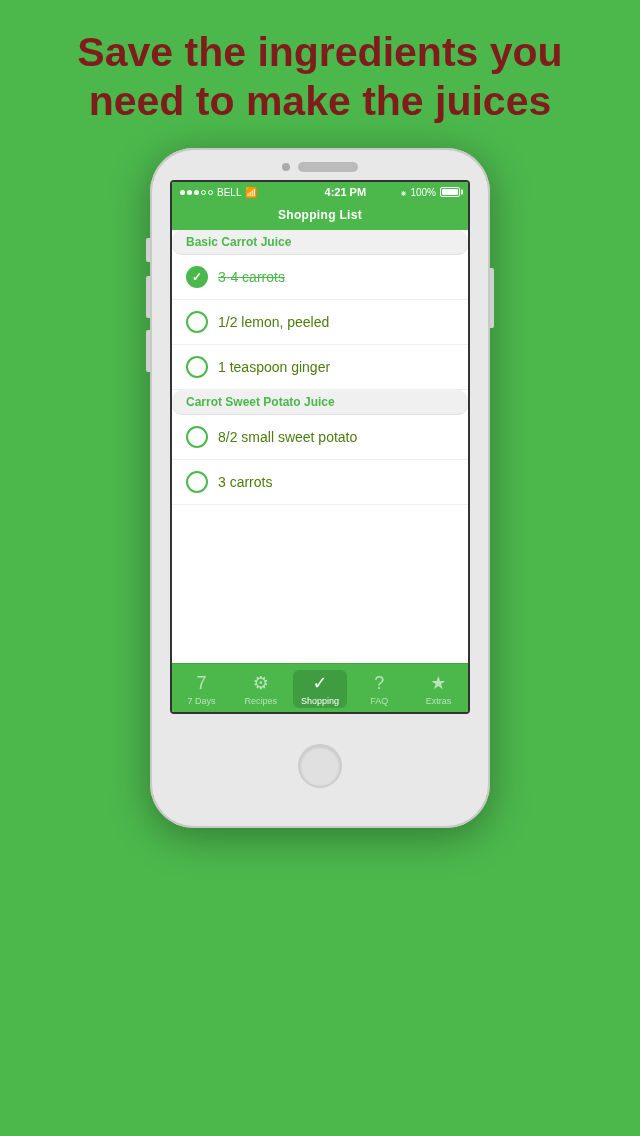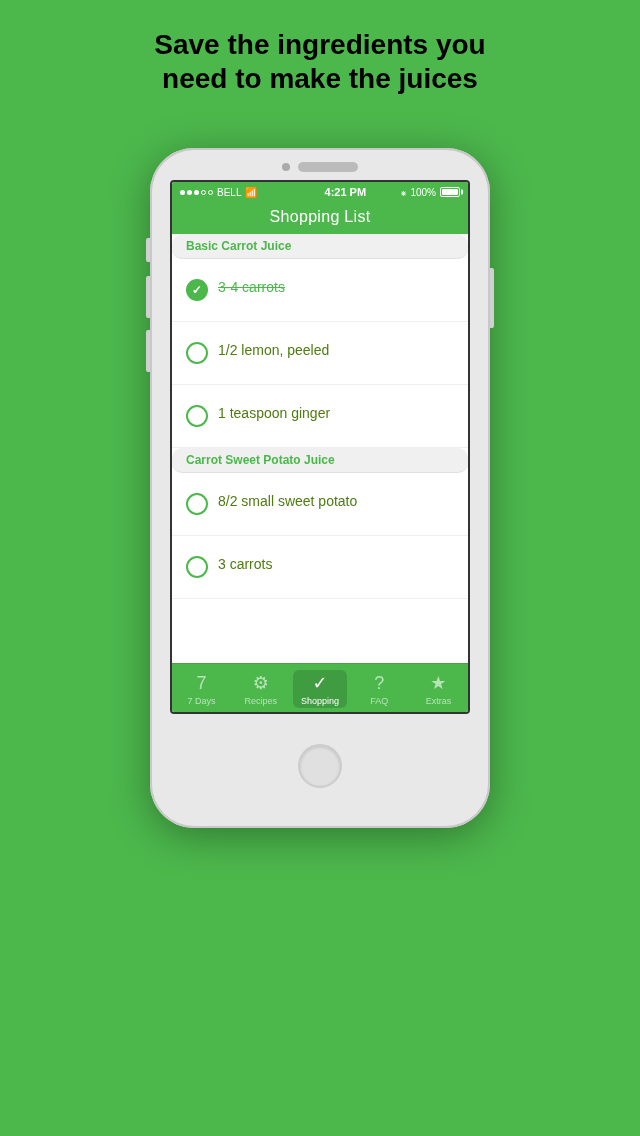--- a/index.html
+++ b/index.html
@@ -17,22 +17,22 @@
       position: absolute;
       inset: 0;
       background-color: #4cb84c;
     }
 
     .headline {
       position: absolute;
       top: 28px;
       left: 0; right: 0;
       text-align: center;
-      color: #000000;
-      font-size: 28px;
+      color: #7f1d1d;
+      font-size: 41px;
       font-weight: 700;
       line-height: 1.2;
       padding: 0 30px;
     }
 
     
     .phone-frame {
       position: absolute;
       top: 148px;
       left: 50%;
@@ -155,22 +155,22 @@
     
     .nav-bar {
       background: #4cb84c;
       padding: 6px 0 8px;
       text-align: center;
       flex-shrink: 0;
     }
 
     .nav-title {
       color: white;
-      font-size: 16px;
-      font-weight: 400;
+      font-size: 12px;
+      font-weight: 700;
       letter-spacing: 0.3px;
     }
 
     
     .list-area {
       flex: 1;
       overflow-y: auto;
       background: white;
     }
 
@@ -179,21 +179,22 @@
       padding: 5px 14px;
       font-size: 12px;
       font-weight: 700;
       color: #4cb84c;
       border-bottom: 1px solid #e0e0e0;
       border-radius: 10px;
     }
 
     .list-item {
       display: flex;
-      padding: 20px 14px;
+      align-items: center;
+      padding: 11px 14px;
       border-bottom: 1px solid #efefef;
       gap: 10px;
     }
 
     .checkbox {
       width: 22px; height: 22px;
       border-radius: 50%;
       border: 2px solid #4cb84c;
       flex-shrink: 0;
       display: flex;

